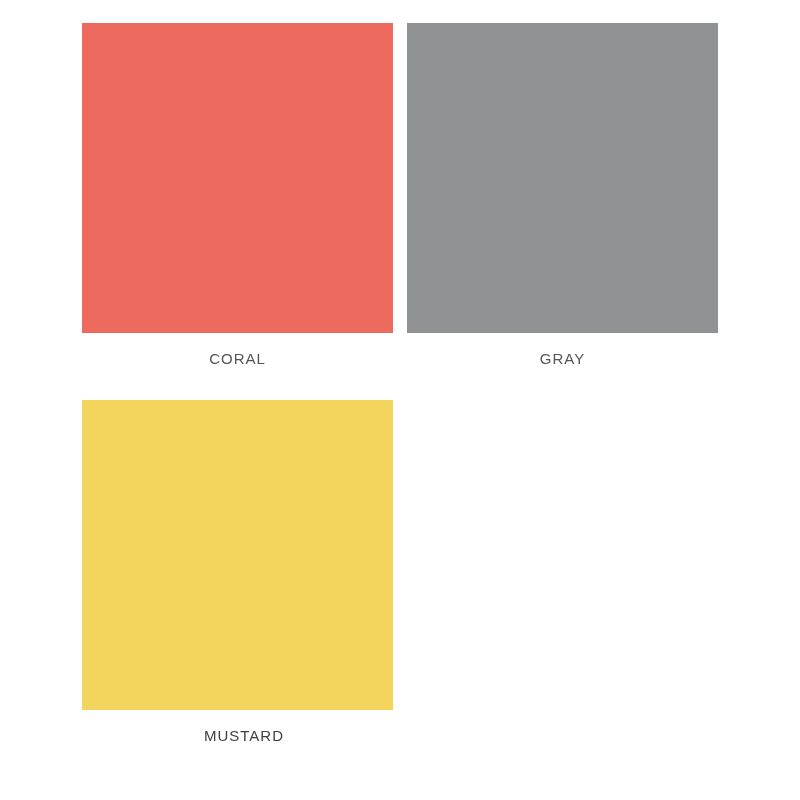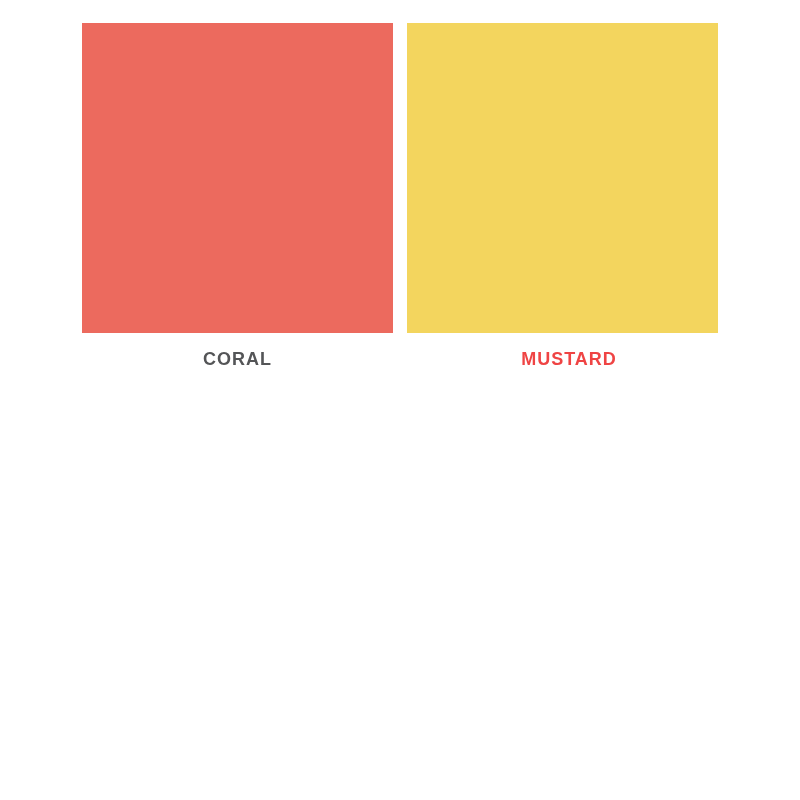--- a/index.html
+++ b/index.html
@@ -51,22 +51,22 @@
     width: 311px;
     height: 310px;
     display: block;
     box-sizing: border-box;
     background: #cccccc;
   }
 
   .swatch-label {
     margin-top: 17px;
     font-family: "Liberation Sans", sans-serif;
-    font-size: 18px;
-    font-weight: 700;
+    font-size: 15px;
+    font-weight: 400;
     letter-spacing: 1.0px;
     color: #545557;
     text-align: center;
     line-height: 18px;
     white-space: nowrap;
     user-select: none;
   }
 </style>
 </head>
 <body style="background-color: rgb(255, 255, 255);">
@@ -74,20 +74,24 @@
 <div id="palette-board" style="background-color: rgb(255, 255, 255);">
 
   <div class="swatch-grid">
 
     <div class="swatch-cell">
       <div class="swatch-chip" style="background-color: rgb(236, 106, 94);"></div>
       <div class="swatch-label" style="color: rgb(84, 85, 87);">CORAL</div>
     </div>
 
 
+    <div class="swatch-cell">
+      <div class="swatch-chip" style="background-color: rgb(144, 146, 148);"></div>
+      <div class="swatch-label" style="color: rgb(84, 85, 87);">GRAY</div>
+    </div>
 
     <div class="swatch-cell">
       <div class="swatch-chip" style="background-color: rgb(243, 213, 94);"></div>
-      <div class="swatch-label" style="color: #ef4444; margin-left: 13px;">MUSTARD</div>
+      <div class="swatch-label" style="color: #404040; margin-left: 13px;">MUSTARD</div>
     </div>
 
   </div>
 </div>
 
 </body></html>

